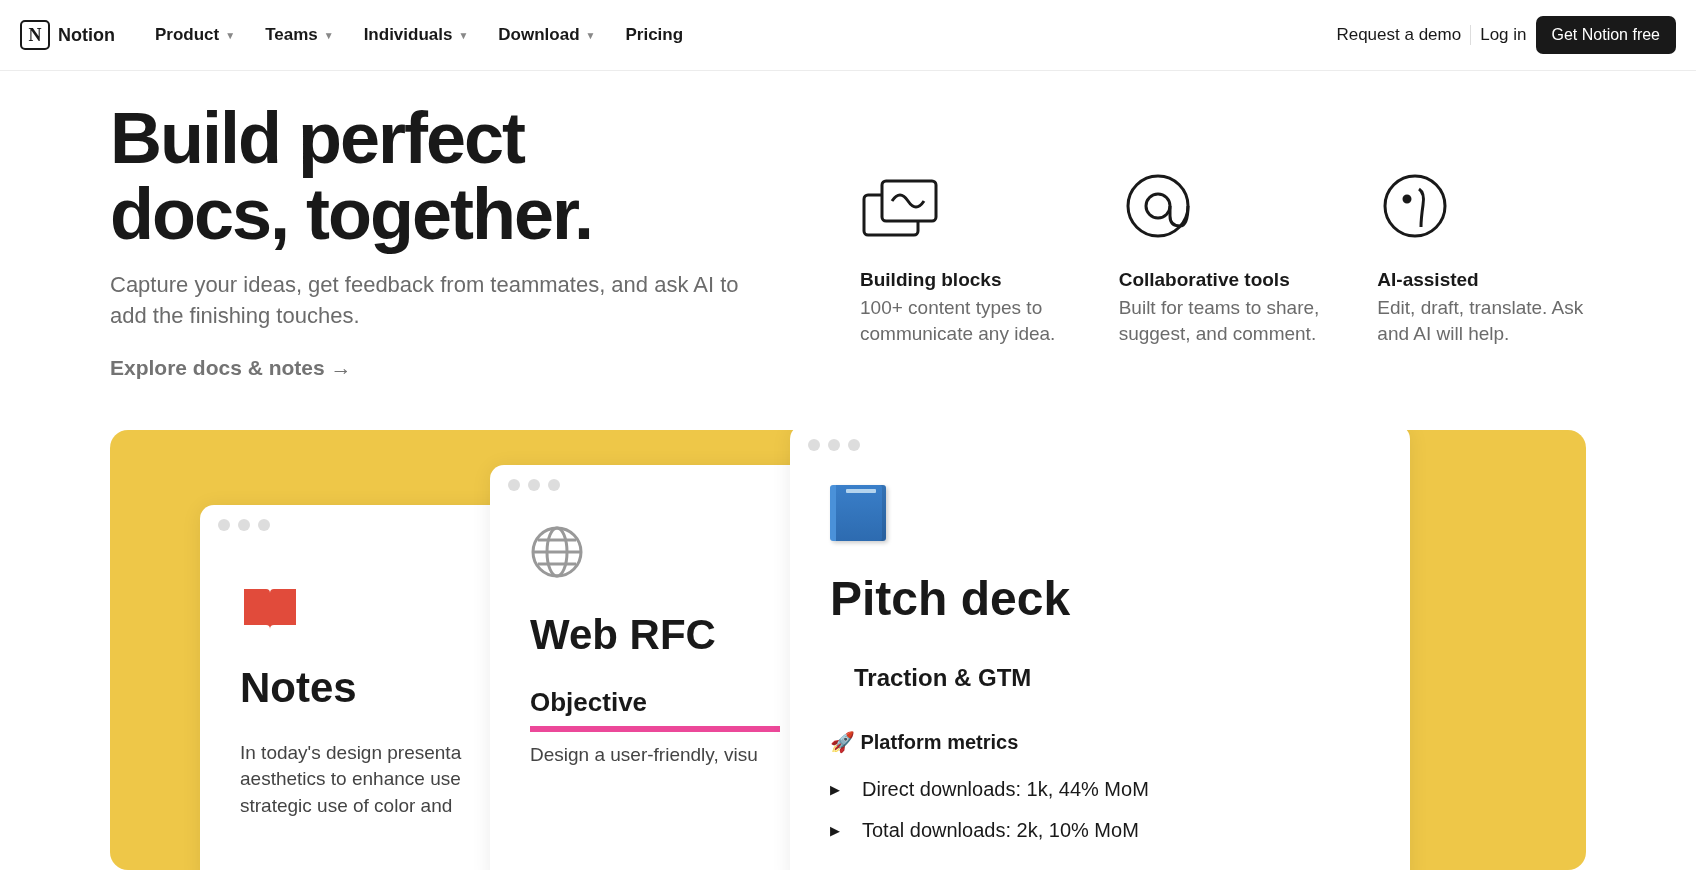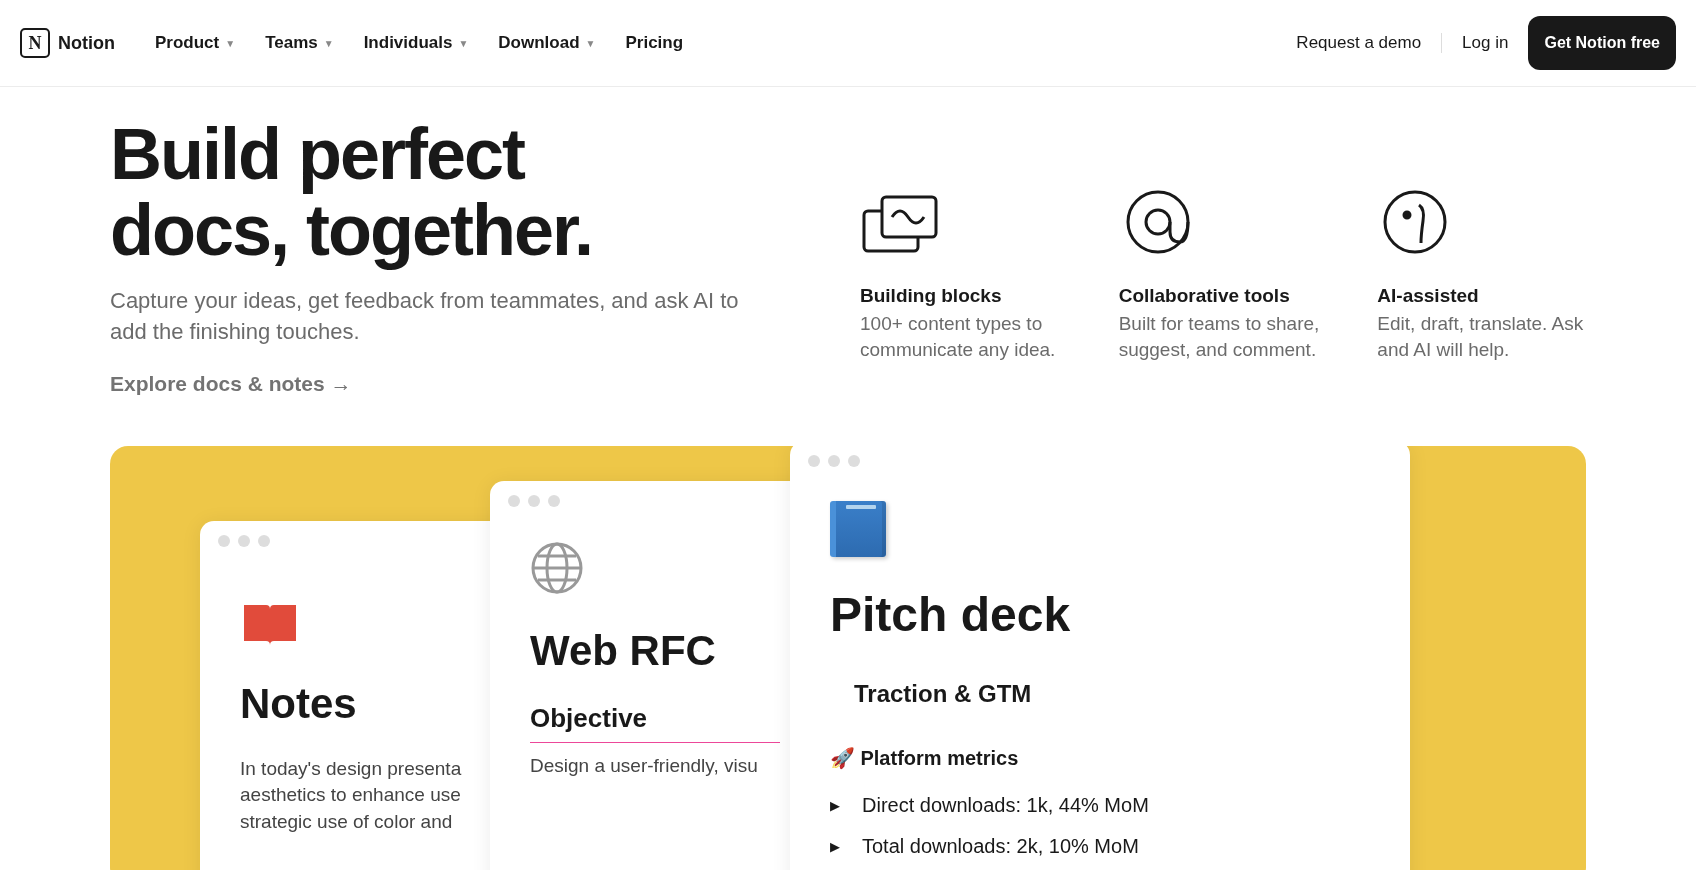--- a/index.html
+++ b/index.html
@@ -52,40 +52,40 @@
   font-weight: 700;
   cursor: pointer;
 }
 .chevron {
   font-size: 10px;
   color: #888;
 }
 .header-right {
   display: flex;
   align-items: center;
-  gap: 20px;
+  gap: 9px;
 }
 .header-link {
   font-size: 17px;
   font-weight: 500;
   cursor: pointer;
 }
 .divider {
   width: 1px;
   height: 20px;
   background: #ddd;
 }
 .btn-primary {
   background: #191919;
   color: #fff;
   border: none;
-  padding: 18px 16px;
-  border-radius: 12px;
+  padding: 10px 16px;
+  border-radius: 7px;
   font-size: 16px;
-  font-weight: 700;
+  font-weight: 400;
   cursor: pointer;
 }
 .content {
   padding: 30px 110px 4px 110px;
 }
 .hero {
   display: flex;
   gap: 100px;
   margin-bottom: 50px;
 }
@@ -177,21 +177,21 @@
   border-radius: 3px;
   box-shadow: inset -4px 0 0 rgba(0,0,0,0.1), 2px 2px 4px rgba(0,0,0,0.2);
   display: inline-block;
   position: relative;
 }
 .notebook-icon::before {
   content:""; position:absolute; left:10px; top:4px; width:30px; height:4px; background:#b4d4ee; border-radius:1px;
 }
 .card-title { font-size: 42px; font-weight: 700; margin-bottom: 28px; }
 .card3 .card-title { font-size: 48px; margin-bottom: 38px; }
-.card-h2 { font-size: 26px; font-weight: 700; margin-bottom: 10px; padding-bottom:8px; border-bottom:1px solid #ec4899; }
+.card-h2 { font-size: 26px; font-weight: 700; margin-bottom: 10px; padding-bottom:8px; border-bottom:6px solid #ec4899; }
 .card3 .card-h2 { font-size: 24px; border: none; margin-bottom: 30px; margin-left: 24px; }
 .card-text { font-size: 19px; color: #444; line-height: 1.4; }
 .metrics-head { font-size: 20px; font-weight: 700; margin-bottom: 24px; }
 .metric-row { font-size: 20px; margin-bottom: 18px; padding-left: 32px; position: relative; }
 .metric-row::before { content:"▶"; position:absolute; left:0; font-size:13px; top:4px; }
 </style>
 </head>
 <body>
 
 <div class="header">

